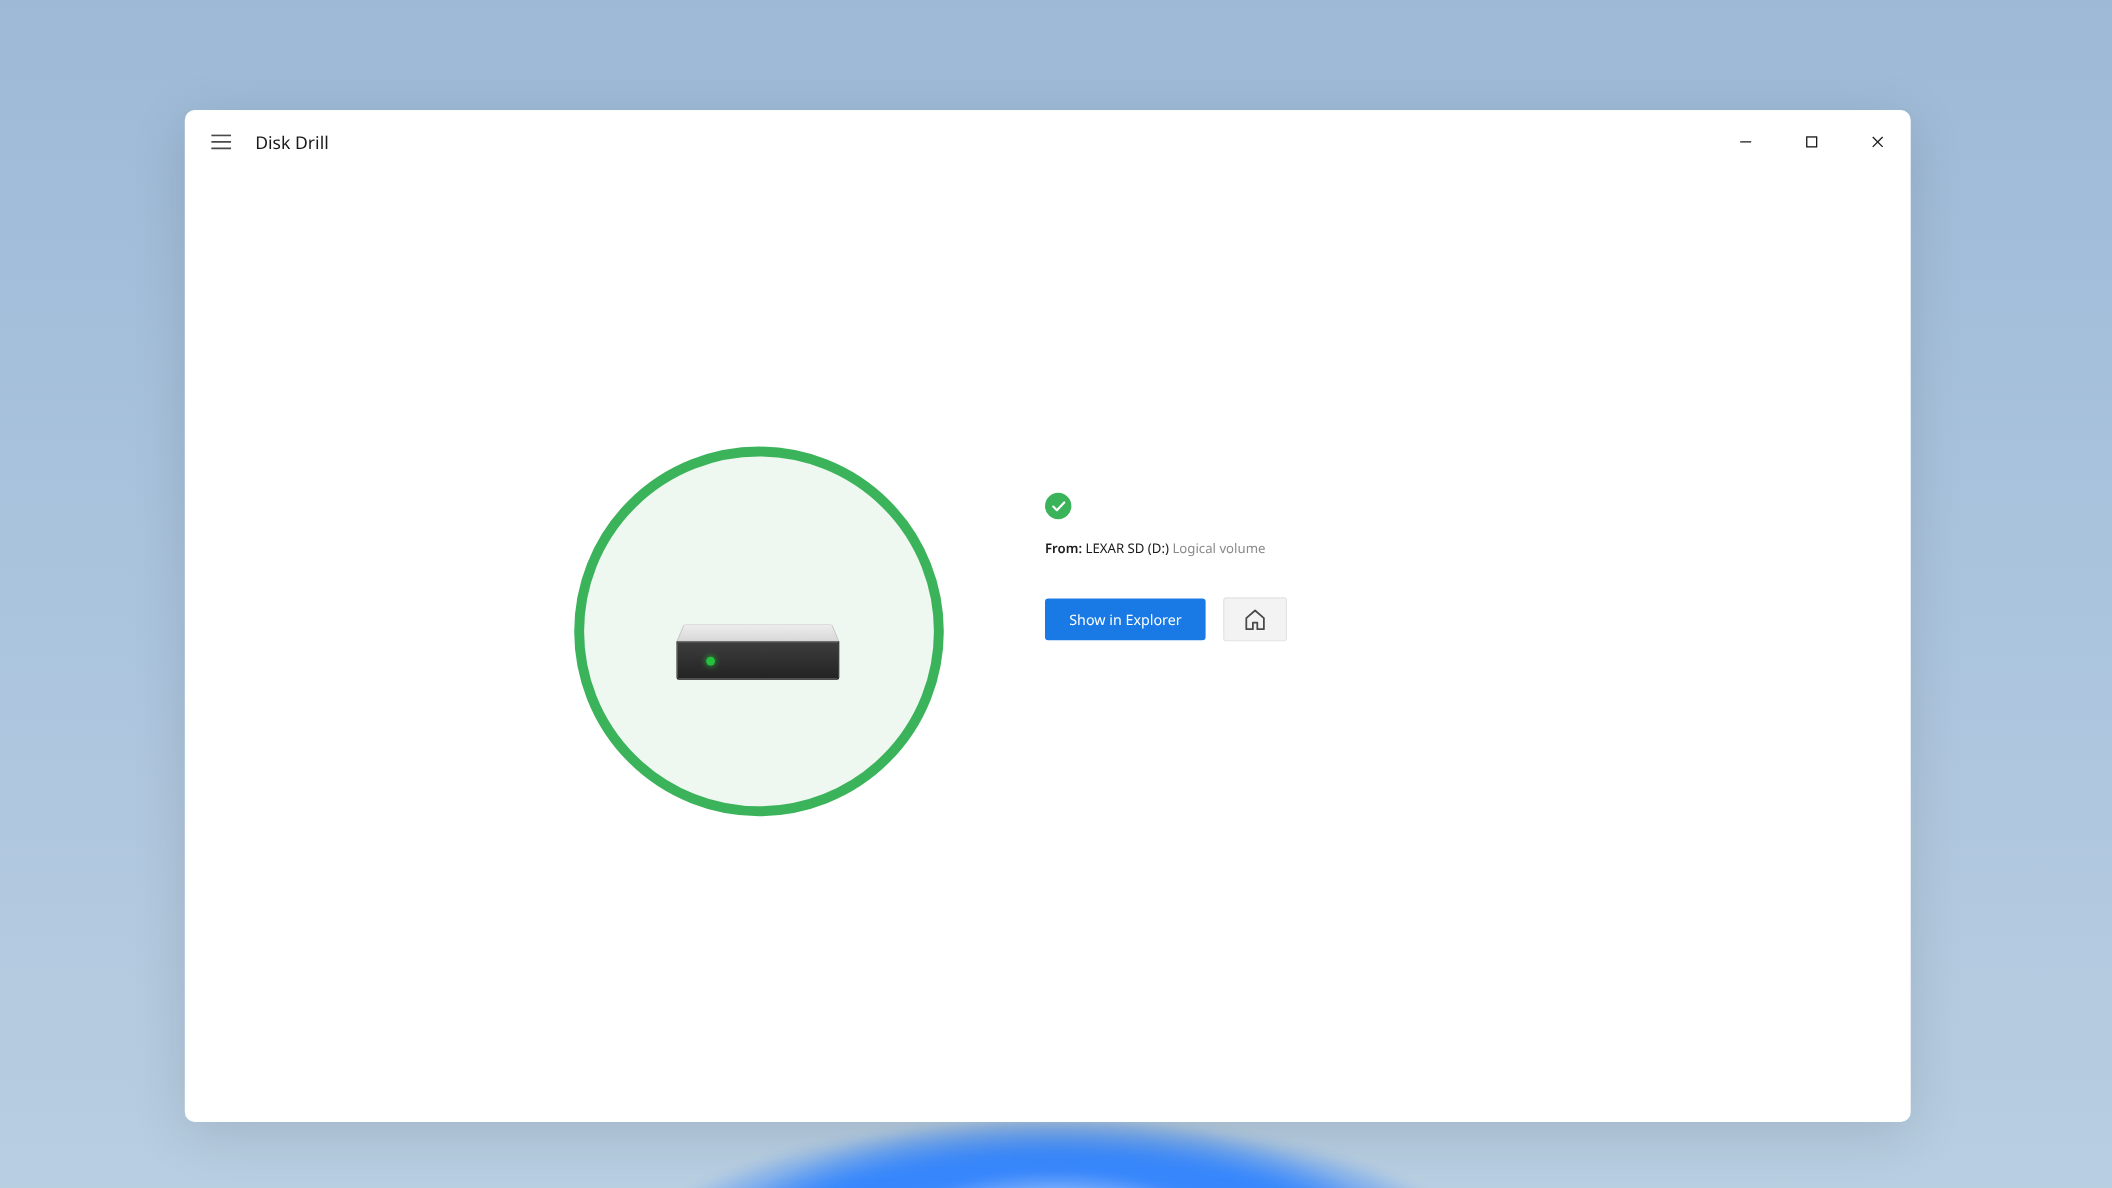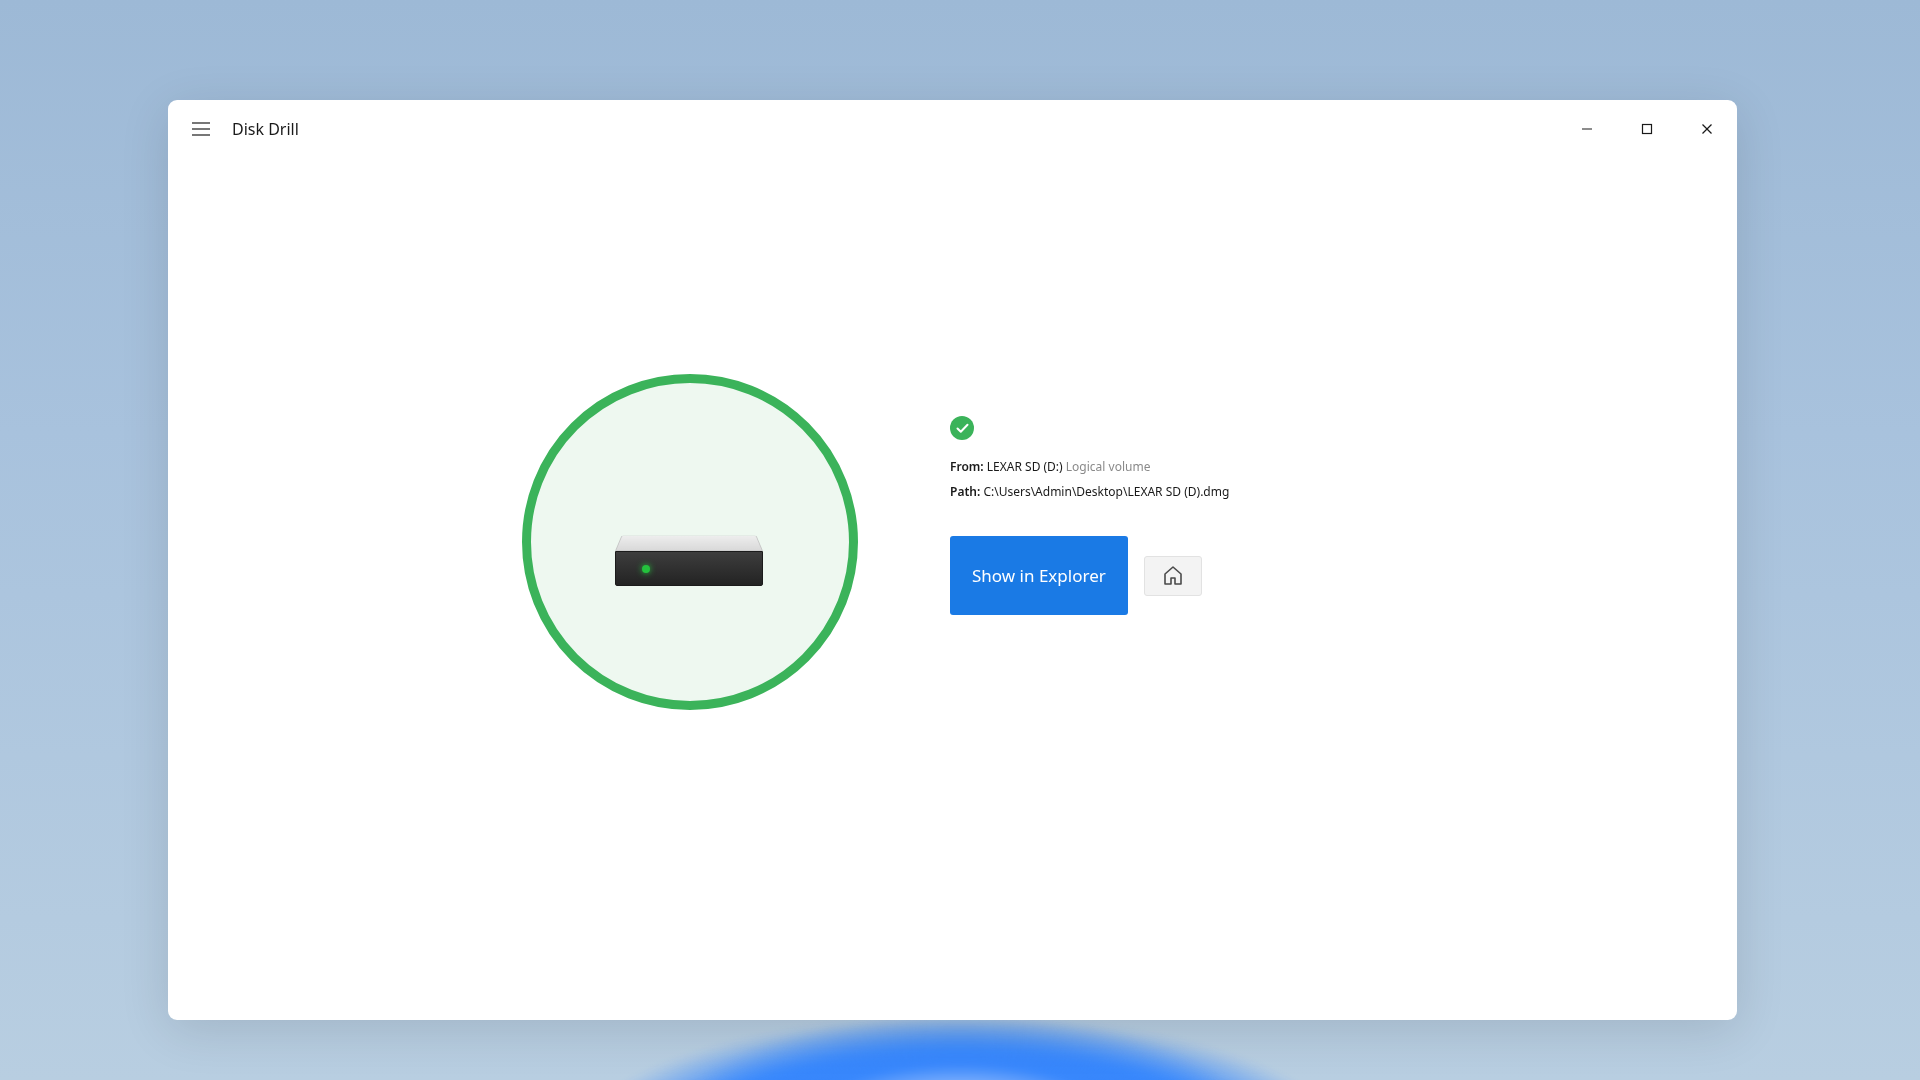--- a/index.html
+++ b/index.html
@@ -38,20 +38,21 @@
       top: 100px;
       left: 168px;
       width: 1569px;
       height: 920px;
       background: #ffffff;
       border-radius: 9px;
       box-shadow: 0 10px 50px rgba(0,0,0,0.12);
       display: flex;
       flex-direction: column;
       overflow: hidden;
+      gap: 32px;
     }
     .titlebar {
       height: 58px;
       display: flex;
       align-items: center;
       padding-left: 16px;
     }
     .hamburger {
       width: 34px;
       height: 34px;
@@ -164,22 +165,22 @@
     .actions {
       margin-top: 36px;
       display: flex;
       gap: 16px;
       align-items: center;
     }
     .btn-primary {
       background: #1a7ae5;
       color: #ffffff;
       border: none;
-      padding: 28px 22px;
-      font-size: 17px;
+      padding: 10px 22px;
+      font-size: 13px;
       border-radius: 3px;
       cursor: pointer;
       font-family: inherit;
     }
     .btn-home {
       width: 58px;
       height: 40px;
       background: #f3f3f3;
       border: 1px solid #e2e2e2;
       border-radius: 3px;
@@ -240,24 +241,20 @@
       <div class="check-badge">
         <svg viewBox="0 0 13 11">
             <polyline points="1.5,5.5 4.8,8.8 11.5,1.8" fill="none" stroke="#ffffff" stroke-width="2" stroke-linecap="round" stroke-linejoin="round"></polyline>
           </svg>
       </div>
       <div class="detail-row">
         <span class="detail-label">From:</span>
         <span>LEXAR SD (D:)</span>
         <span class="muted">Logical volume</span>
       </div>
-      <div class="detail-row">
-        <span class="detail-label">Path:</span>
-        <span>C:\Users\Admin\Desktop\LEXAR SD (D).dmg</span>
-      </div>
       <div class="actions">
         <button class="btn-primary">Show in Explorer</button>
         <div class="btn-home">
           <svg viewBox="0 0 22 21">
             <path d="M3 9 L11 2 L19 9 L19 19 L13 19 L13 13 L9 13 L9 19 L3 19 Z" fill="none" stroke="#4a4a4a" stroke-width="1.6" stroke-linejoin="round"></path>
           </svg>
         </div>
       </div>
     </div>
   </div>

